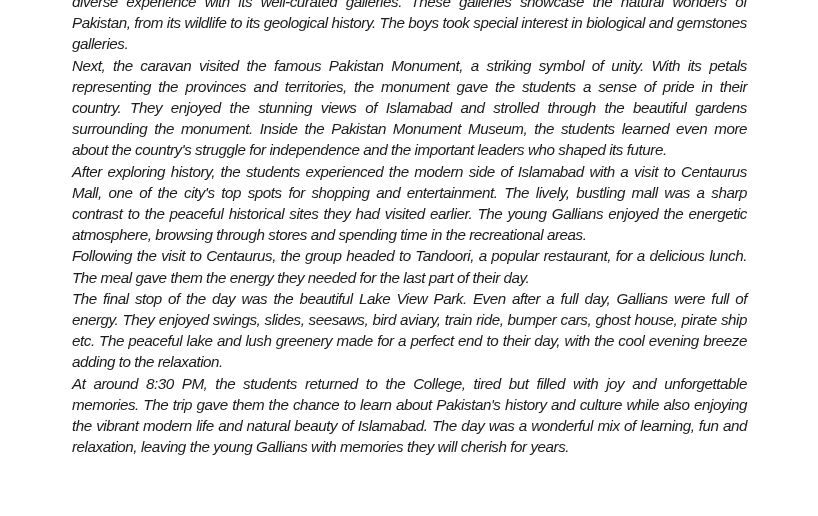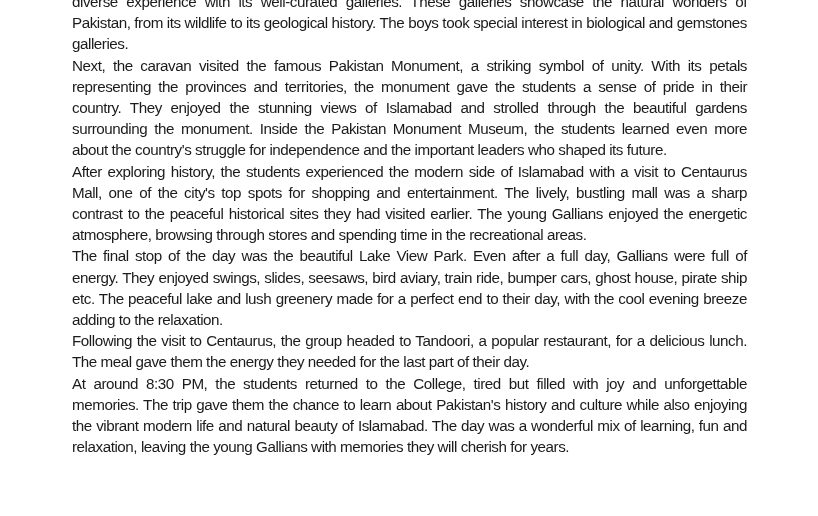--- a/index.html
+++ b/index.html
@@ -13,20 +13,21 @@
     height: 516px;
     overflow: hidden;
     background: var(--bg);
   }
   .page {
     position: relative;
     width: 818px;
     height: 516px;
     overflow: hidden;
     background: var(--bg);
+    font-style: italic;
   }
   .article {
     position: absolute;
     left: 72px;
     top: -9px;
     width: 675px;
     font-family: "Liberation Sans", sans-serif;
     font-size: 15.2px;
     line-height: 21.2px;
     letter-spacing: -0.45px;
@@ -39,17 +40,17 @@
   }
 </style>
 </head>
 <body>
 
 <div class="page">
   <div class="article">
     <p>diverse experience with its well-curated galleries. These galleries showcase the natural wonders of Pakistan, from its wildlife to its geological history. The boys took special interest in biological and gemstones galleries.</p>
     <p>Next, the caravan visited the famous Pakistan Monument, a striking symbol of unity. With its petals representing the provinces and territories, the monument gave the students a sense of pride in their country. They enjoyed the stunning views of Islamabad and strolled through the beautiful gardens surrounding the monument. Inside the Pakistan Monument Museum, the students learned even more about the country's struggle for independence and the important leaders who shaped its future.</p>
     <p>After exploring history, the students experienced the modern side of Islamabad with a visit to Centaurus Mall, one of the city's top spots for shopping and entertainment. The lively, bustling mall was a sharp contrast to the peaceful historical sites they had visited earlier. The young Gallians enjoyed the energetic atmosphere, browsing through stores and spending time in the recreational areas.</p>
+    <p>Following the visit to Centaurus, the group headed to Tandoori, a popular restaurant, for a delicious lunch. The meal gave them the energy they needed for the last part of their day.</p>
     <p>The final stop of the day was the beautiful Lake View Park. Even after a full day, Gallians were full of energy. They enjoyed swings, slides, seesaws, bird aviary, train ride, bumper cars, ghost house, pirate ship etc. The peaceful lake and lush greenery made for a perfect end to their day, with the cool evening breeze adding to the relaxation.</p>
-    <p>Following the visit to Centaurus, the group headed to Tandoori, a popular restaurant, for a delicious lunch. The meal gave them the energy they needed for the last part of their day.</p>
     <p>At around 8:30 PM, the students returned to the College, tired but filled with joy and unforgettable memories. The trip gave them the chance to learn about Pakistan's history and culture while also enjoying the vibrant modern life and natural beauty of Islamabad. The day was a wonderful mix of learning, fun and relaxation, leaving the young Gallians with memories they will cherish for years.</p>
   </div>
 </div>
 
 </body></html>

